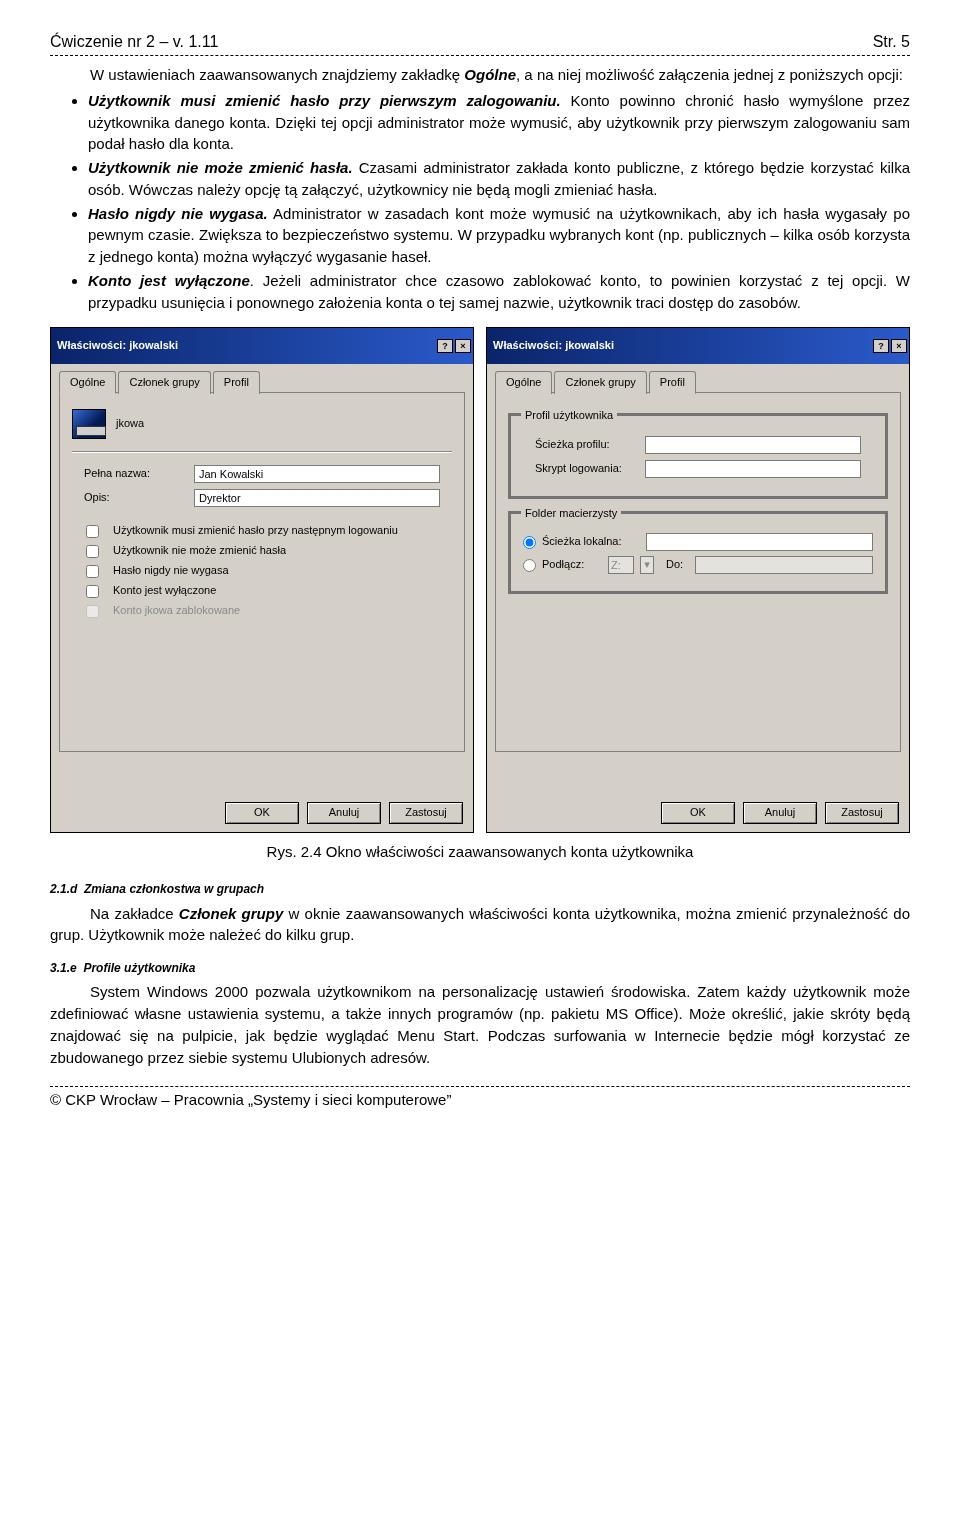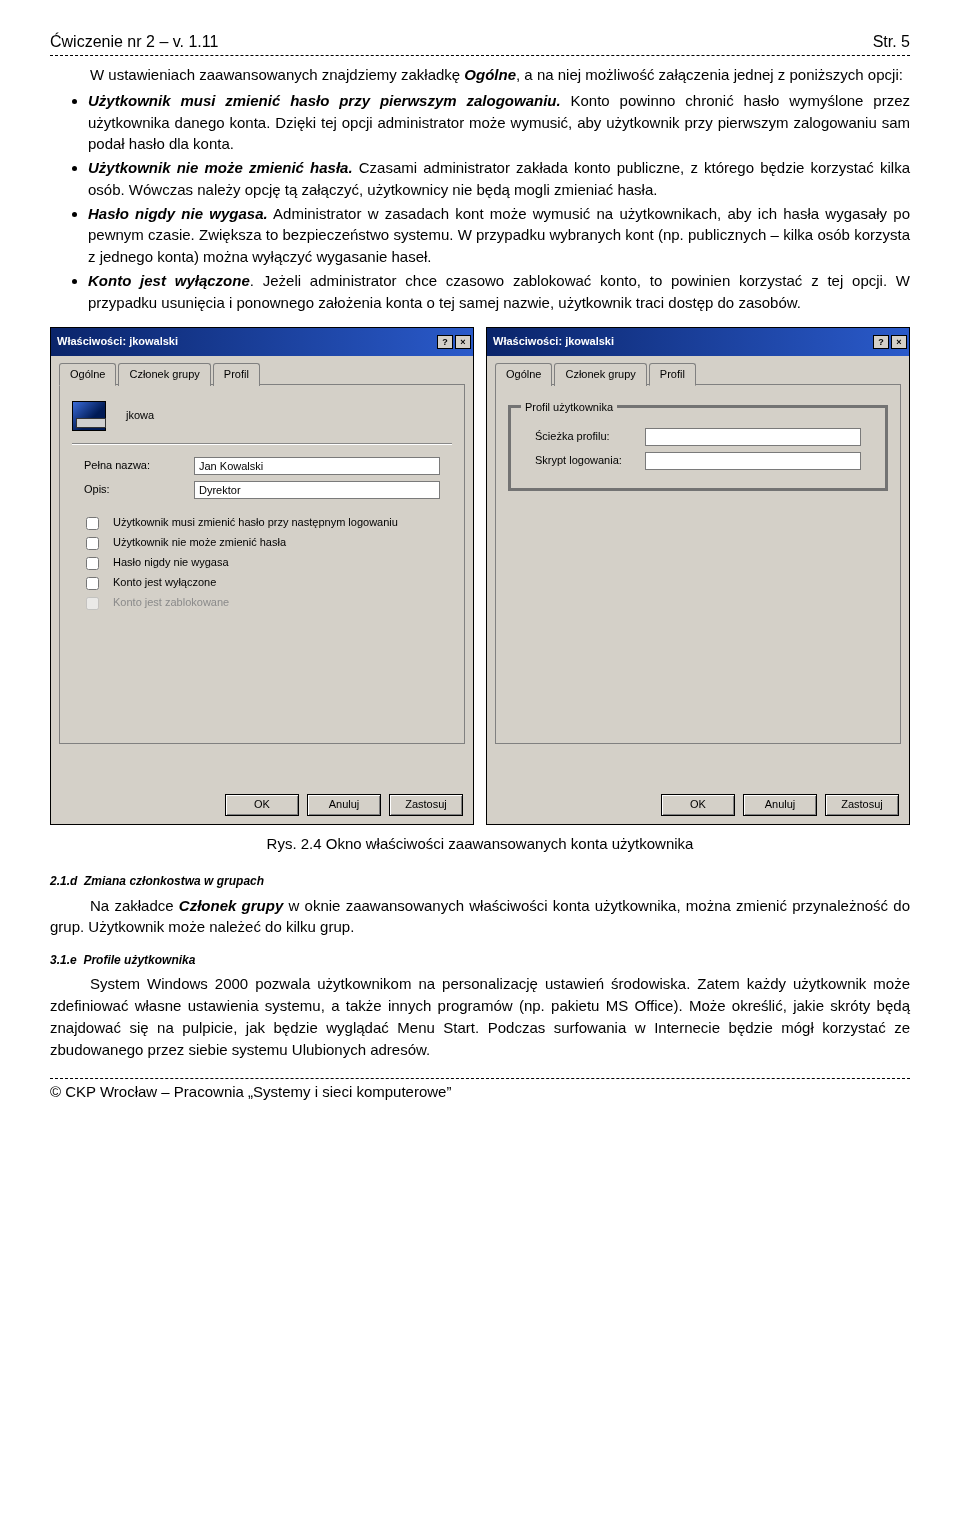--- a/index.html
+++ b/index.html
@@ -41,21 +41,21 @@
     background: #d4d0c8;
     border: 1px solid #000;
     font-family: Tahoma, Arial, sans-serif;
     font-size: 11px;
     color: #000;
   }
   .titlebar {
     display: flex;
     align-items: center;
     justify-content: space-between;
-    height: 28px;
+    height: 36px;
     background: linear-gradient(to right, #0a246a, #2a5aca);
     color: #fff;
     font-weight: bold;
     padding: 0 2px 0 6px;
     gap: 39px;
   }
   .titlebar .tbtns { display: flex; gap: 2px; }
   .titlebar .tbtn {
     width: 16px; height: 14px;
     background: #d4d0c8;
@@ -82,21 +82,21 @@
     background: #d4d0c8;
     border-bottom: 1px solid #d4d0c8;
     z-index: 2;
   }
   .tab-panel {
     border: 1px solid #808080;
     background: #d4d0c8;
     padding: 12px 12px 14px;
     min-height: 360px;
   }
-  .user-row { display: flex; align-items: center; gap: 20px; margin: 4px 0 12px; }
+  .user-row { display: flex; align-items: center; gap: 10px; margin: 4px 0 12px; }
   .user-icon {
     width: 34px; height: 30px;
     background: linear-gradient(135deg,#3a6bd8,#001a55 60%);
     border: 1px solid #000;
     position: relative;
     flex-shrink: 0;
   }
   .user-icon::after {
     content:'';
     position:absolute; left:3px; bottom:2px; width:28px; height:8px;
@@ -219,21 +219,21 @@
           <div class="chk-row">
               <input type="checkbox" style="">
               <span>Hasło nigdy nie wygasa</span>
             </div>
           <div class="chk-row">
               <input type="checkbox" style="">
               <span>Konto jest wyłączone</span>
             </div>
           <div class="chk-row disabled">
               <input type="checkbox" disabled="" style="">
-              <span>Konto jest zablokowane</span>
+              <span>Konto jkowa zablokowane</span>
             </div>
         </div>
       </div>
       <div class="btn-row">
         <button class="wbtn">OK</button>
         <button class="wbtn">Anuluj</button>
         <button class="wbtn">Zastosuj</button>
       </div>
     </div>
 
@@ -256,20 +256,36 @@
             <div class="legend">Profil użytkownika</div>
             <div class="fld-row">
               <span class="lbl">Ścieżka profilu:</span>
               <input type="text" style="">
             </div>
             <div class="fld-row">
               <span class="lbl">Skrypt logowania:</span>
               <input type="text" style="">
             </div>
           </div>
+          <div class="group">
+            <div class="legend">Folder macierzysty</div>
+            <div class="radio-row">
+              <input type="radio" name="hf" checked="" style="">
+              <span style="width:98px">Ścieżka lokalna:</span>
+              <input type="text" class="mini-inp" style="flex: 1 1 0%;">
+            </div>
+            <div class="radio-row">
+              <input type="radio" name="hf" style="">
+              <span style="width:60px">Podłącz:</span>
+              <input type="text" class="tiny-inp" disabled="" value="Z:" style="">
+              <span class="tiny-inp" style="width:14px;display:flex;align-items:center;justify-content:center;color:#888">▾</span>
+              <span style="margin:0 6px">Do:</span>
+              <input type="text" class="mini-inp" style="flex: 1 1 0%; background: rgb(228, 226, 220);" disabled="">
+            </div>
+          </div>
         </div>
       </div>
       <div class="btn-row">
         <button class="wbtn">OK</button>
         <button class="wbtn">Anuluj</button>
         <button class="wbtn">Zastosuj</button>
       </div>
     </div>
   </div>
 

